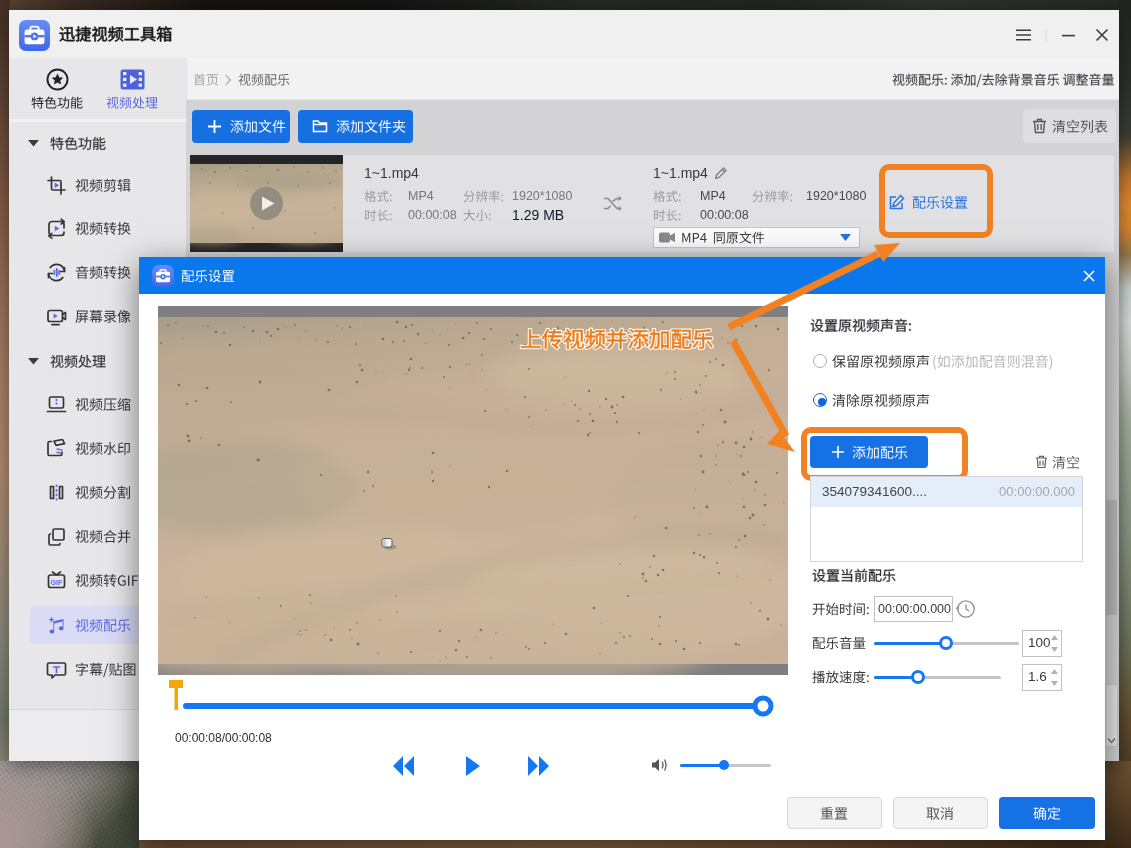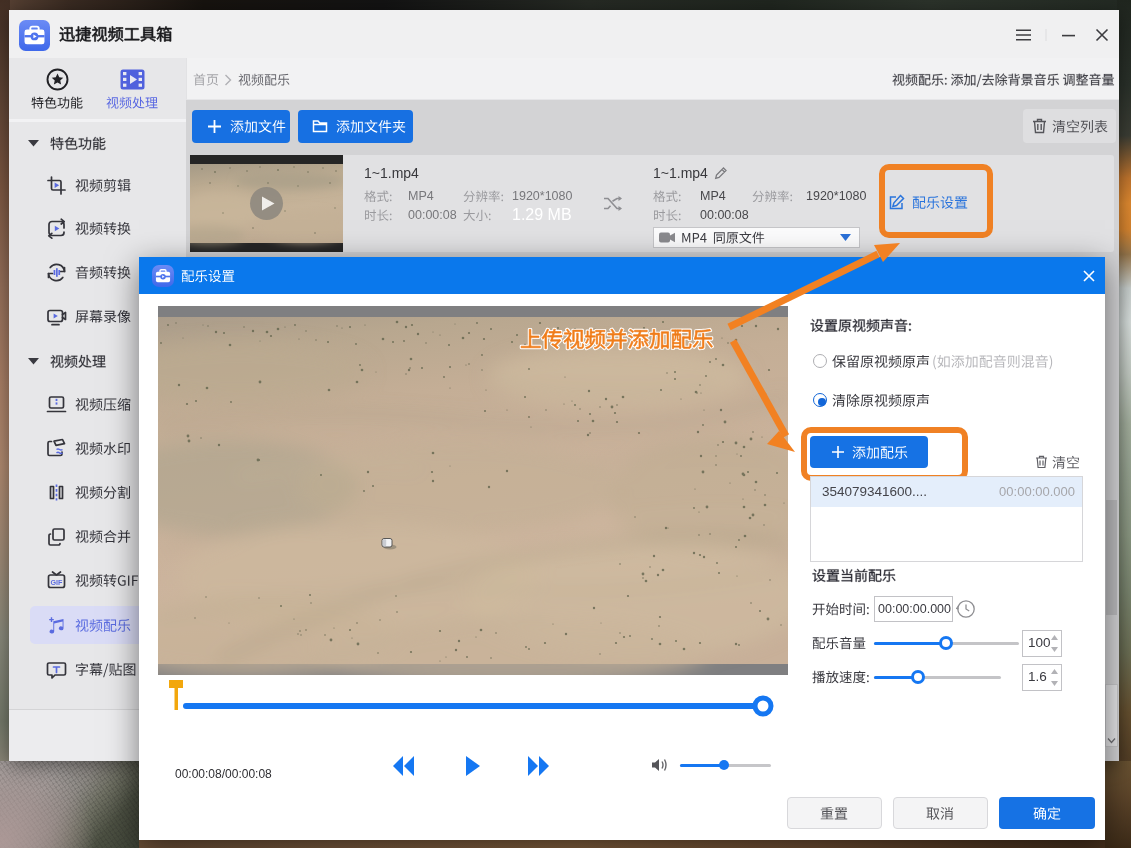--- a/index.html
+++ b/index.html
@@ -516,21 +516,21 @@
     </g>
   </svg>
 <div class="lat" style="left:408.0px;top:205.6px;font-size:12.5px;color:#77777b;font-weight:400;line-height:18.8px;">00:00:08</div>
 <svg style="position:absolute;left:463.0px;top:205.6px;overflow:visible;" width="28.5" height="18.8">
     <g transform="translate(0,14.00) scale(0.01250,-0.01250)" fill="#9a9a9e">
       <use href="#u22823" x="0"></use>
       <use href="#u23567" x="1000"></use>
       <use href="#u58" x="2000"></use>
     </g>
   </svg>
-<div class="lat" style="left:512.0px;top:205.6px;font-size:16px;color:#ffffff;font-weight:400;line-height:18.8px;">1.29 MB</div>
+<div class="lat" style="left:512.0px;top:205.6px;font-size:14px;color:#0f172a;font-weight:400;line-height:18.8px;">1.29 MB</div>
 <svg class="abs" style="left:603px;top:195px" width="20" height="17" viewBox="0 0 20 17">
     <g fill="none" stroke="#8e8e92" stroke-width="1.6">
       <path d="M1 3.5h4l9 10h3.5M1 13.5h4l2.5-2.8M9.5 6.2l4.5-2.7h3.5"></path>
       <path d="M15.5 1l3.5 2.5-3.5 2.5M15.5 11l3.5 2.5-3.5 2.5" fill="#8e8e92" stroke="none"></path>
     </g>
   </svg>
 <div class="lat" style="left:653.0px;top:162.5px;font-size:14.0px;color:#38383c;font-weight:400;line-height:21.0px;">1~1.mp4</div>
 <svg class="abs" style="left:714px;top:166px" width="14" height="14" viewBox="0 0 14 14">
     <path d="M9.5 2l2.5 2.5L5 11.5l-3.3.8.8-3.3zM8 3.5L10.5 6" fill="none" stroke="#7a7a7e" stroke-width="1.3"></path>
   </svg>
@@ -977,21 +977,21 @@
       <use href="#u20048" x="8000"></use>
     </g>
   </svg>
 <svg class="abs" style="left:165px;top:678px" width="30" height="34" viewBox="0 0 30 34">
     <path d="M4 2h14v8h-5v22h-3.5V10H4z" fill="#f2a70d"></path>
   </svg>
 <div class="abs" style="left:183px;top:702.5px;width:583px;height:6px;background:#1577f2;border-radius:3px"></div>
 <svg class="abs" style="left:752px;top:695px" width="22" height="22" viewBox="0 0 22 22">
     <circle cx="11" cy="11" r="8" fill="#fff" stroke="#1577f2" stroke-width="5"></circle>
   </svg>
-<div class="lat" style="left:175.0px;top:729.0px;font-size:12.0px;color:#2e2e32;font-weight:400;line-height:18.0px;margin-top:36px;">00:00:08/00:00:08</div>
+<div class="lat" style="left:175.0px;top:729.0px;font-size:12.0px;color:#2e2e32;font-weight:400;line-height:18.0px;">00:00:08/00:00:08</div>
 <svg class="abs" style="left:390px;top:754px" width="170" height="24" viewBox="0 0 170 24">
 <g fill="#1577f2">
 <path d="M13 2L3 12l10 10z"></path>
       <path d="M24 2L14 12l10 10z"></path>
 <path d="M76 2l14 10-14 10z"></path>
 <path d="M138 2l10 10-10 10z"></path>
       <path d="M149 2l10 10-10 10z"></path>
 </g>
   </svg>
 <svg class="abs" style="left:650px;top:756px" width="18" height="18" viewBox="0 0 18 18">

